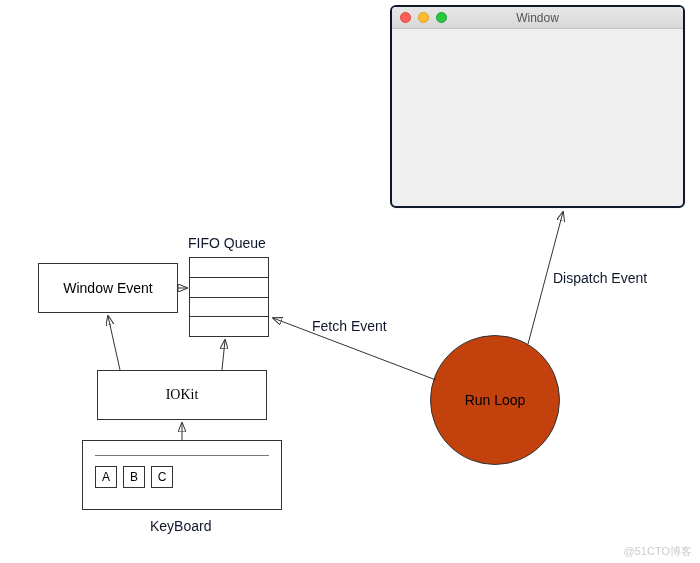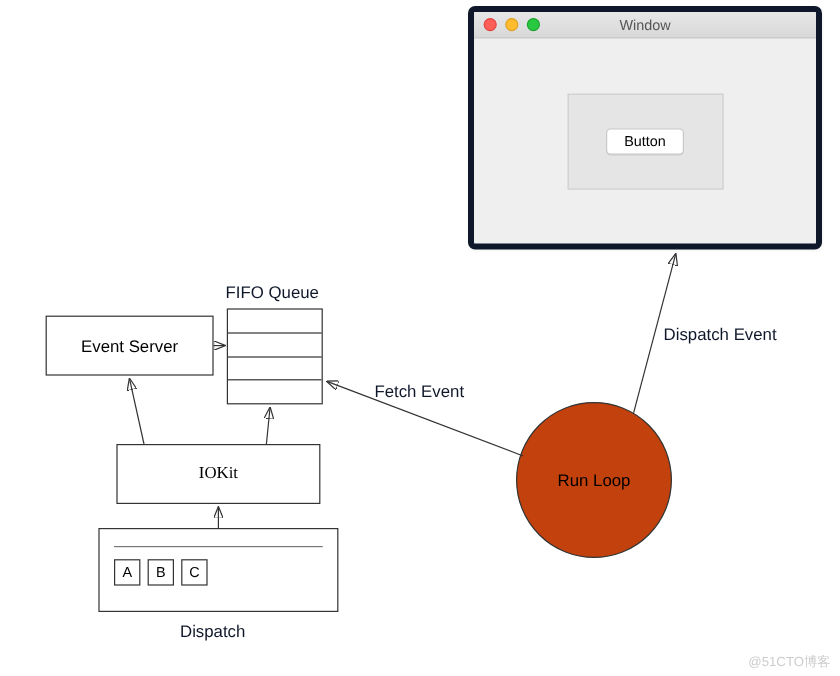--- a/index.html
+++ b/index.html
@@ -26,21 +26,21 @@
       font-size: 14px;
       color: #0f172a;
     }
     
     .mac-window {
       position: absolute;
       left: 390px;
       top: 5px;
       width: 295px;
       height: 203px;
-      border: 5px solid #0f172a;
+      border: 2px solid #0f172a;
       border-radius: 6px;
       background: #efefef;
       box-shadow: 0 1px 2px rgba(0,0,0,0.05);
       overflow: hidden;
     }
     .mac-titlebar {
       height: 22px;
       background: linear-gradient(#e7e7e7, #d8d8d8);
       border-bottom: 1px solid #c4c4c4;
       display: flex;
@@ -152,29 +152,24 @@
 
 <div class="mac-window">
   <div class="mac-titlebar">
     <div class="traffic-lights">
       <div class="tl tl-red"></div>
       <div class="tl tl-yellow"></div>
       <div class="tl tl-green"></div>
     </div>
     <div class="mac-title">Window</div>
   </div>
-  <div class="mac-body">
-    <div class="button-panel">
-      <button class="mac-button">Button</button>
-    </div>
-  </div>
 </div>
 
 <div class="box" style="left:38px; top:263px; width:140px; height:50px;">
-  <span>Event Server</span>
+  <span>Window Event</span>
 </div>
 
 <div class="label" style="left:188px; top:235px;">FIFO Queue</div>
 
 <div class="queue">
   <div class="queue-row"></div>
   <div class="queue-row"></div>
   <div class="queue-row"></div>
   <div class="queue-row"></div>
 </div>
@@ -184,21 +179,21 @@
 </div>
 
 <div class="keyboard">
   <div class="keyboard-line"></div>
   <div class="keys">
     <div class="key">A</div>
     <div class="key">B</div>
     <div class="key">C</div>
   </div>
 </div>
-<div class="label" style="left:150px; top:518px;">Dispatch</div>
+<div class="label" style="left:150px; top:518px;">KeyBoard</div>
 
 <div class="circle" style="left:430px; top:335px; width:130px; height:130px;">
   <span>Run Loop</span>
 </div>
 
 <div class="label" style="left:312px; top:318px;">Fetch Event</div>
 <div class="label" style="left:553px; top:270px;">Dispatch Event</div>
 
 <div class="watermark">@51CTO博客</div>
 

